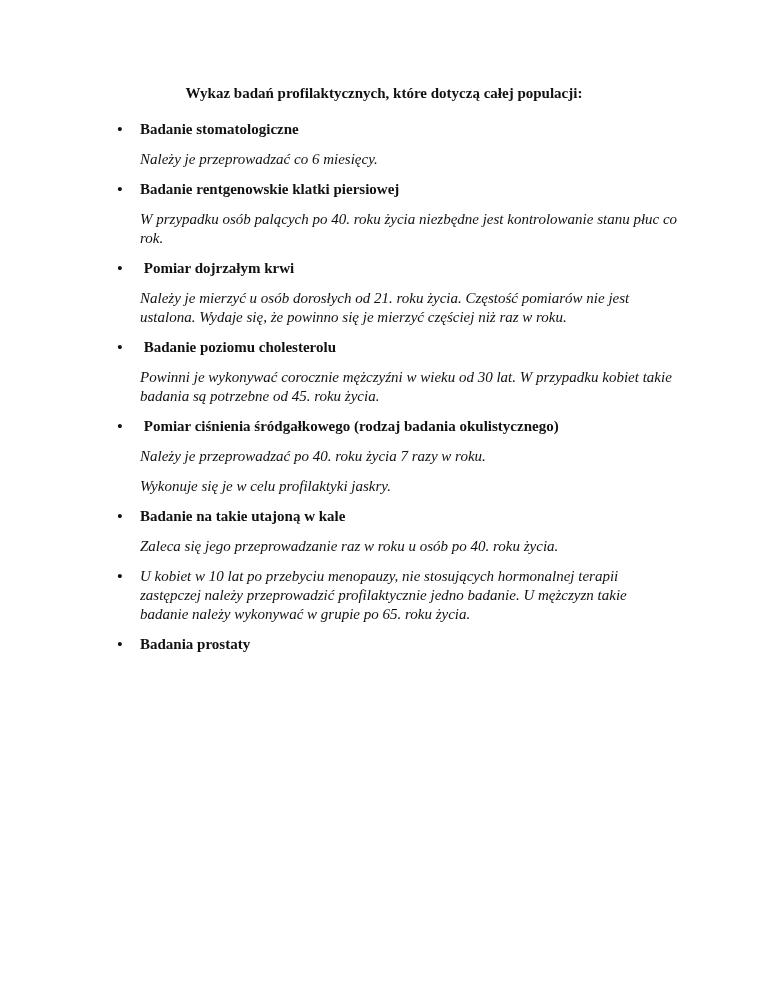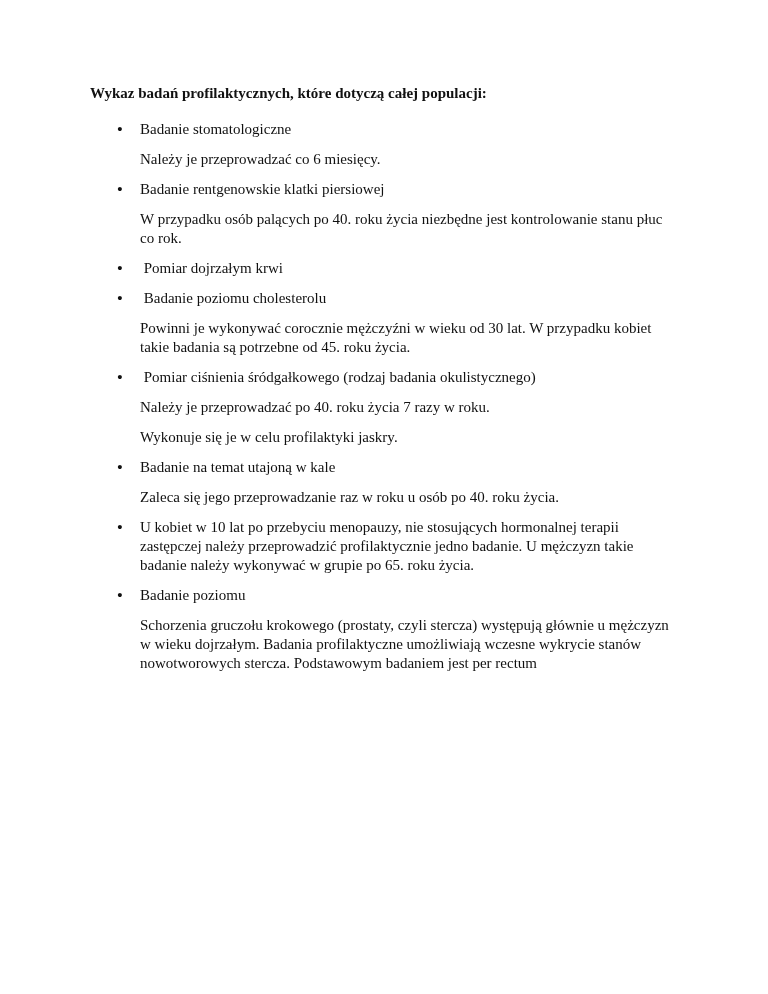--- a/index.html
+++ b/index.html
@@ -19,21 +19,21 @@
   .doc {
     box-sizing: border-box;
     width: 768px;
     height: 994px;
     padding: 84px 90px 40px 90px;
     background: #ffffff;
   }
   .title {
     font-size: 15px;
     font-weight: bold;
-    text-align: left;
+    text-align: center;
     margin: 0 0 17px 0;
     white-space: pre-wrap;
   }
   ul.sections {
     list-style: none;
     margin: 0;
     padding: 0;
   }
   li.section {
     position: relative;
@@ -42,27 +42,28 @@
   }
   .bullet {
     position: absolute;
     left: 23px;
     top: 0;
     width: 14px;
     text-align: center;
     font-weight: bold;
   }
   .heading {
-    font-weight: normal;
+    font-weight: bold;
     margin: 0 0 11px 0;
     white-space: pre-wrap;
   }
   .para {
     margin: 0 0 11px 0;
     white-space: pre-wrap;
+    font-style: italic;
   }
 </style>
 </head>
 <body>
 
 <div class="doc">
   <h1 class="title">Wykaz badań profilaktycznych, które dotyczą całej populacji:</h1>
   <ul class="sections">
   <li class="section">
     <span class="bullet">•</span>
@@ -72,45 +73,45 @@
 
   <li class="section">
     <span class="bullet">•</span>
     <div class="heading">Badanie rentgenowskie klatki piersiowej</div>
   <div class="para">W przypadku osób palących po 40. roku życia niezbędne jest kontrolowanie stanu płuc co rok.</div>
       </li>
 
   <li class="section">
     <span class="bullet">•</span>
     <div class="heading"> Pomiar dojrzałym krwi</div>
+  <div class="para">Należy je mierzyć u osób dorosłych od 21. roku życia. Częstość pomiarów nie jest ustalona. Wydaje się, że powinno się je mierzyć częściej niż raz w roku.</div>
       </li>
 
   <li class="section">
     <span class="bullet">•</span>
     <div class="heading"> Badanie poziomu cholesterolu</div>
   <div class="para">Powinni je wykonywać corocznie mężczyźni w wieku od 30 lat. W przypadku kobiet takie badania są potrzebne od 45. roku życia.</div>
       </li>
 
   <li class="section">
     <span class="bullet">•</span>
     <div class="heading"> Pomiar ciśnienia śródgałkowego (rodzaj badania okulistycznego)</div>
   <div class="para">Należy je przeprowadzać po 40. roku życia 7 razy w roku.</div>
         <div class="para">Wykonuje się je w celu profilaktyki jaskry.</div>
       </li>
 
   <li class="section">
     <span class="bullet">•</span>
-    <div class="heading">Badanie na temat utajoną w kale</div>
+    <div class="heading">Badanie na takie utajoną w kale</div>
   <div class="para">Zaleca się jego przeprowadzanie raz w roku u osób po 40. roku życia.</div>
       </li>
 
   <li class="section">
     <span class="bullet">•</span>
   <div class="para">U kobiet w 10 lat po przebyciu menopauzy, nie stosujących hormonalnej terapii zastępczej należy przeprowadzić profilaktycznie jedno badanie. U mężczyzn takie badanie należy wykonywać w grupie po 65. roku życia.</div>
       </li>
 
   <li class="section">
     <span class="bullet">•</span>
-    <div class="heading">Badanie poziomu</div>
-        <div class="para">Schorzenia gruczołu krokowego (prostaty, czyli stercza) występują głównie u mężczyzn w wieku dojrzałym. Badania profilaktyczne umożliwiają wczesne wykrycie stanów nowotworowych stercza. Podstawowym badaniem jest per rectum</div>
+    <div class="heading">Badania prostaty</div>
       </li>
 </ul>
 </div>
 
 </body></html>

